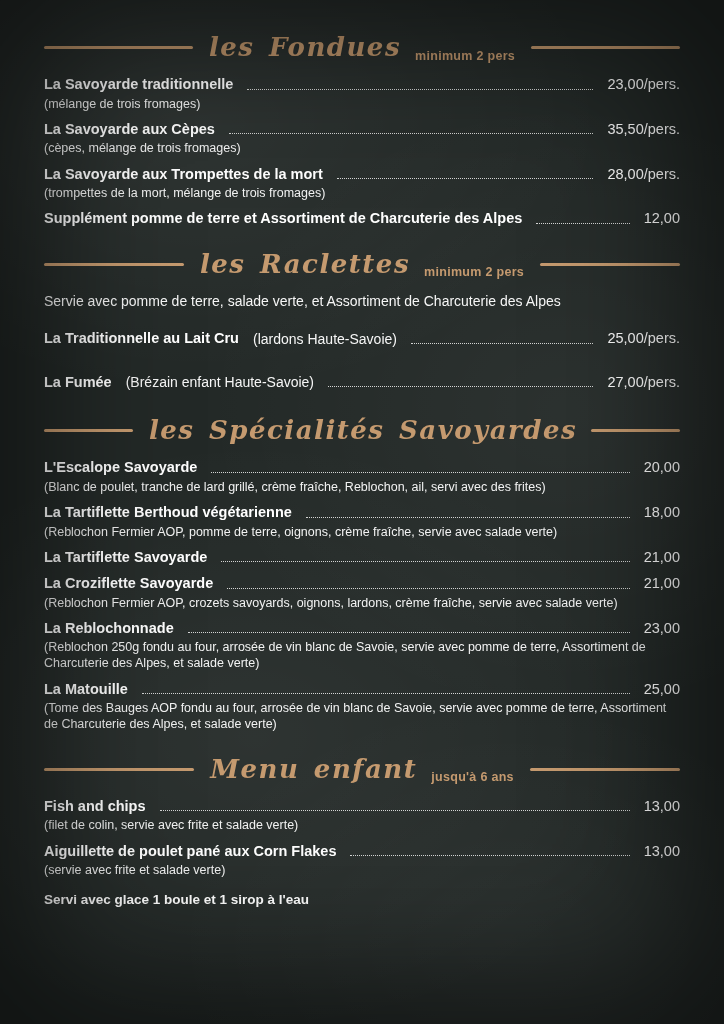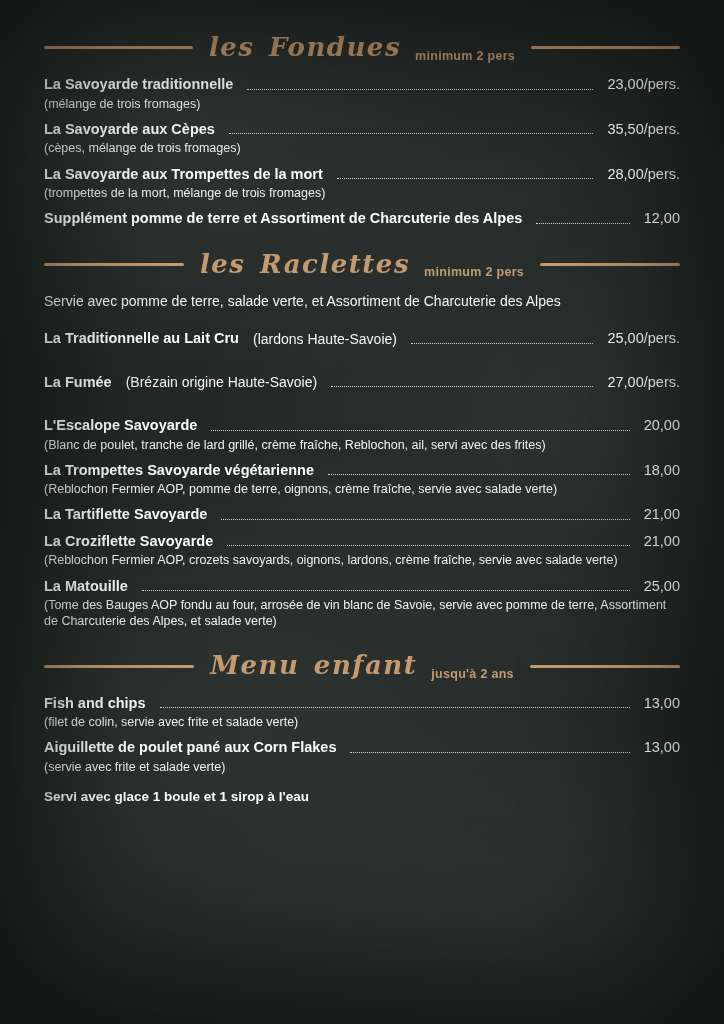--- a/index.html
+++ b/index.html
@@ -201,46 +201,52 @@
       <span class="name-suffix">(lardons Haute-Savoie)</span>
       <span class="dots"></span>
       <span class="price">25,00/pers.</span>
     </div>
 
   </div>
 
   <div class="menu-item">
     <div class="row">
       <span class="name">La Fumée</span>
-      <span class="name-suffix">(Brézain origine Haute-Savoie)</span>
+      <span class="name-suffix">(Brézain enfant Haute-Savoie)</span>
       <span class="dots"></span>
       <span class="price">27,00/pers.</span>
     </div>
 
   </div>
 </div>
 
   </section>
 
   <section class="menu-section section-specialites">
+    <div class="heading">
+      <span class="rule"></span>
+      <h2 class="title">les Spécialités Savoyardes</h2>
+
+      <span class="rule"></span>
+    </div>
 
     <div class="items">
   <div class="menu-item">
     <div class="row">
       <span class="name">L'Escalope Savoyarde</span>
 
       <span class="dots"></span>
       <span class="price">20,00</span>
     </div>
     <p class="desc">(Blanc de poulet, tranche de lard grillé, crème fraîche, Reblochon, ail, servi avec des frites)</p>
   </div>
 
   <div class="menu-item">
     <div class="row">
-      <span class="name">La Trompettes Savoyarde végétarienne</span>
+      <span class="name">La Tartiflette Berthoud végétarienne</span>
 
       <span class="dots"></span>
       <span class="price">18,00</span>
     </div>
     <p class="desc">(Reblochon Fermier AOP, pomme de terre, oignons, crème fraîche, servie avec salade verte)</p>
   </div>
 
   <div class="menu-item">
     <div class="row">
       <span class="name">La Tartiflette Savoyarde</span>
@@ -253,40 +259,49 @@
   <div class="menu-item">
     <div class="row">
       <span class="name">La Croziflette Savoyarde</span>
 
       <span class="dots"></span>
       <span class="price">21,00</span>
     </div>
     <p class="desc">(Reblochon Fermier AOP, crozets savoyards, oignons, lardons, crème fraîche, servie avec salade verte)</p>
   </div>
 
+  <div class="menu-item">
+    <div class="row">
+      <span class="name">La Reblochonnade</span>
+
+      <span class="dots"></span>
+      <span class="price">23,00</span>
+    </div>
+    <p class="desc">(Reblochon 250g fondu au four, arrosée de vin blanc de Savoie, servie avec pomme de terre, Assortiment de Charcuterie des Alpes, et salade verte)</p>
+  </div>
 
 
   <div class="menu-item">
     <div class="row">
       <span class="name">La Matouille</span>
 
       <span class="dots"></span>
       <span class="price">25,00</span>
     </div>
     <p class="desc">(Tome des Bauges AOP fondu au four, arrosée de vin blanc de Savoie, servie avec pomme de terre, Assortiment de Charcuterie des Alpes, et salade verte)</p>
   </div>
 </div>
 
   </section>
 
   <section class="menu-section section-enfant">
     <div class="heading">
       <span class="rule"></span>
       <h2 class="title">Menu enfant</h2>
-      <span class="subtitle">jusqu'à 2 ans</span>
+      <span class="subtitle">jusqu'à 6 ans</span>
       <span class="rule"></span>
     </div>
 
     <div class="items">
   <div class="menu-item">
     <div class="row">
       <span class="name">Fish and chips</span>
 
       <span class="dots"></span>
       <span class="price">13,00</span>

